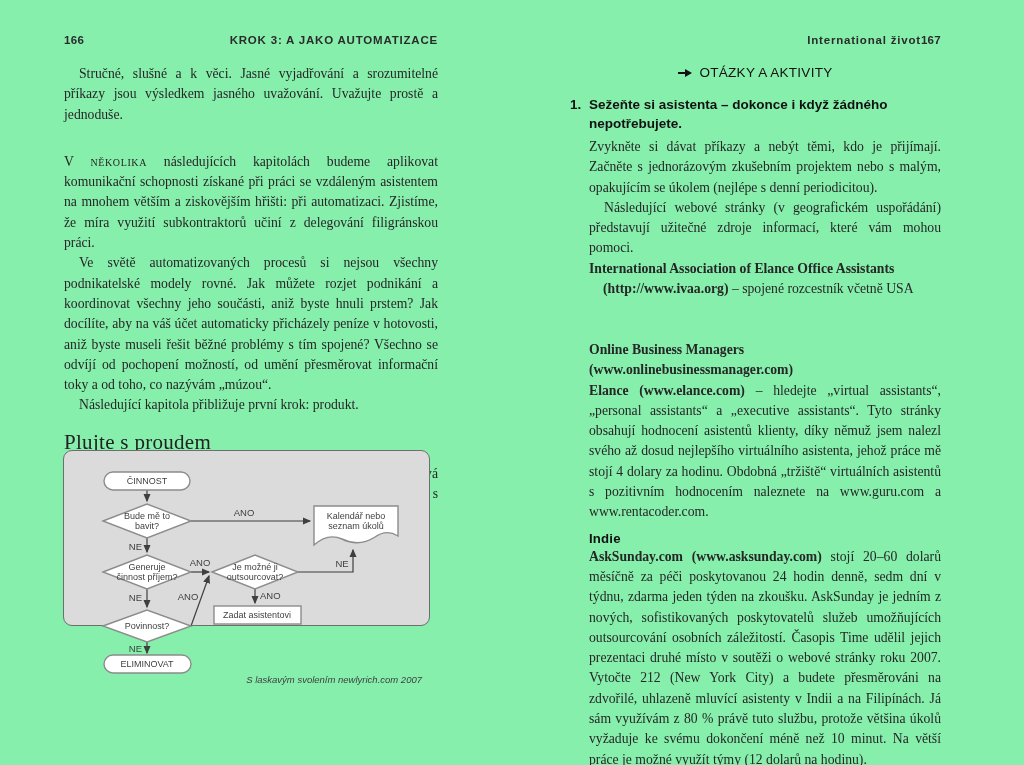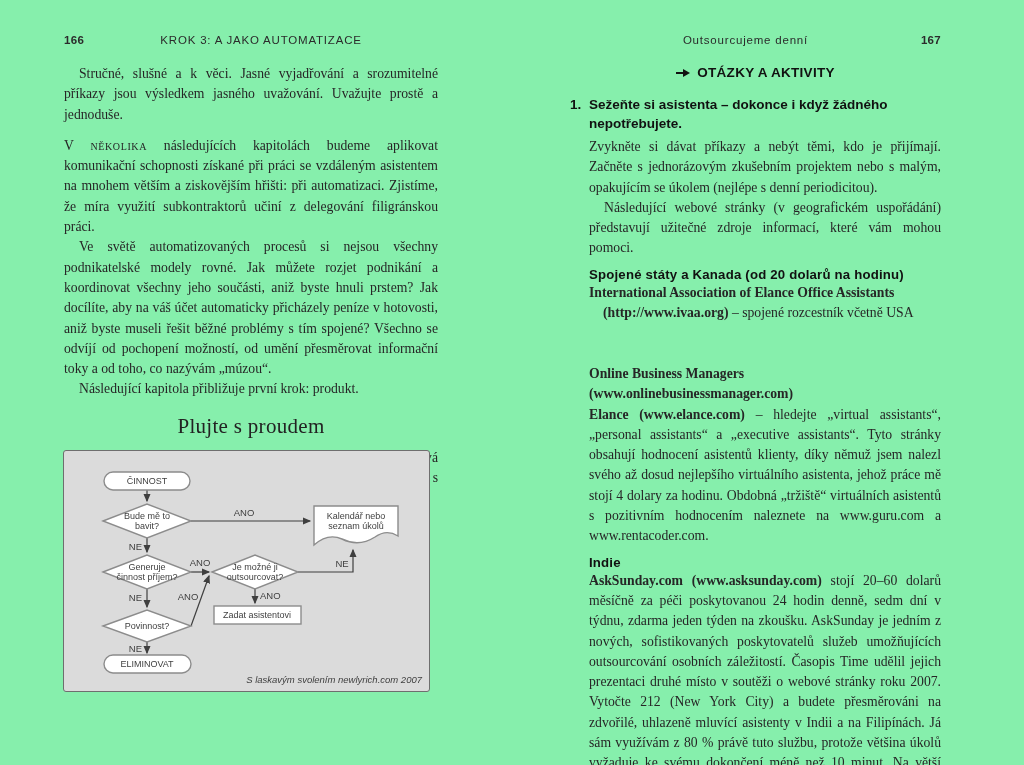--- a/index.html
+++ b/index.html
@@ -5,50 +5,50 @@
   html,body{margin:0;padding:0;background:#ffffff;}
   .canvas{position:relative;width:1024px;height:765px;background:#86efac;color:#262626;overflow:hidden;}
 
   .page{position:absolute;top:30px;}
   #left-page{left:64px;width:374px;}
   #right-page{left:570px;width:371px;}
 
   .running-head{display:flex;align-items:baseline;font-family:"Liberation Sans",sans-serif;
     font-size:11.5px;letter-spacing:0.8px;color:#2b2b2b;height:17px;margin-top:4px;}
   .rh-num{font-weight:bold;letter-spacing:0.3px;}
-  .rh-center{flex:1;text-align:center;}
+  .rh-center{flex:1;text-align:right;font-weight:bold;}
 
   .body{font-family:"Liberation Serif",serif;font-size:13.7px;line-height:20.3px;
     text-align:justify;margin:0;color:#262626;}
   .indent{text-indent:15px;}
-  .mt-gap{margin-top:11px;}
+  .mt-gap{margin-top:27px;}
   .mt-first{margin-top:13px;}
   .sc{font-variant:small-caps;letter-spacing:0.6px;}
 
   h2.section{font-family:"Liberation Serif",serif;font-weight:400;font-size:21px;
-    text-align:center;margin:14px 0 9px;letter-spacing:0.3px;color:#222;}
+    text-align:left;margin:14px 0 9px;letter-spacing:0.3px;color:#222;}
 
   .dropcap{float:left;font-size:38px;line-height:31px;padding:3px 5px 0 0;color:#222;}
 
   
-  .flowchart{position:absolute;left:63px;top:450px;width:367px;height:242px;
-    background:#dbdbdb;border:1px solid #6e6e6e;border-radius:3px;box-sizing:border-box;}
+  .flowchart{position:absolute;left:63px;top:450px;width:367px;height:176px;
+    background:#dbdbdb;border:1px solid #6e6e6e;border-radius:9px;box-sizing:border-box;}
   .flowchart svg{display:block;width:365px;height:240px;}
   .shape{fill:#ffffff;stroke:#8c8c8c;stroke-width:1.4;}
   .flow-line{stroke:#3f3f3f;stroke-width:1.2;fill:none;}
   .flowchart text{font-family:"Liberation Sans",sans-serif;fill:#3f3f3f;}
   .node-label{font-size:9px;text-anchor:middle;}
   .edge-label{font-size:9.5px;fill:#3a3a3a;}
   .anch-end{text-anchor:end;}
   .anch-mid{text-anchor:middle;}
   .fig-cap{font-style:italic;font-size:9.5px;text-anchor:end;fill:#333;}
 
   
   .qa-title{display:flex;justify-content:center;align-items:center;gap:7px;
-    font-family:"Liberation Sans",sans-serif;font-weight:bold;font-size:13.5px;
+    font-family:"Liberation Sans",sans-serif;font-weight:normal;font-size:13.5px;
     letter-spacing:0.3px;margin-top:14px;color:#111;}
   .arrow-icon{position:relative;width:14px;height:8px;display:inline-block;}
   .arrow-icon .bar{position:absolute;left:0;top:3px;width:7px;height:2px;background:#111;}
   .arrow-icon .head{position:absolute;right:0;top:0;width:0;height:0;
     border-left:7px solid #111;border-top:4px solid transparent;border-bottom:4px solid transparent;}
 
   .item{margin-top:15px;}
   .item-head{display:flex;font-family:"Liberation Sans",sans-serif;font-weight:bold;
     font-size:13.5px;line-height:19px;color:#111;}
   .num{width:19px;flex:none;}
@@ -139,42 +139,41 @@
       <text class="edge-label anch-mid" x="124" y="149">ANO</text>
       <text class="edge-label anch-end" x="78" y="150">NE</text>
       <text class="edge-label anch-end" x="78" y="201">NE</text>
 
       <text class="fig-cap" x="358" y="232">S laskavým svolením newlyrich.com 2007</text>
     </svg>
   </div>
 
   <div class="page" id="right-page">
     <div class="running-head">
-      <span class="rh-center">Outsourcujeme denní</span>
+      <span class="rh-center">International život</span>
       <span class="rh-num">167</span>
     </div>
 
     <div class="qa-title">
       <span class="arrow-icon">
           <span class="bar"></span>
           <span class="head"></span>
         </span>
       <span>OTÁZKY A AKTIVITY</span>
     </div>
 
     <div class="item">
       <div class="item-head">
         <span class="num">1.</span>
         <span class="item-title">Sežeňte si asistenta – dokonce i když žádného nepotřebujete.</span>
       </div>
       <div class="item-body">
         <p class="body">Zvykněte si dávat příkazy a nebýt těmi, kdo je přijímají. Začněte s jednorázovým zkušebním projektem nebo s malým, opakujícím se úkolem (nejlépe s denní periodicitou).</p>
         <p class="body indent">Následující webové stránky (v geografickém uspořádání) představují užitečné zdroje informací, které vám mohou pomoci.</p>
 
-        <h3 class="sub">Spojené státy a Kanada (od 20 dolarů na hodinu)</h3>
         <p class="links">
           <span class="bold">International Association of Elance Office Assistants</span><br>
           <span class="link-indent bold">(http://www.ivaa.org)</span><span> – spojené rozcestník včetně USA</span><br>
           <br>
           <br>
           <span class="bold">Online Business Managers (www.onlinebusinessmanager.com)</span>
         </p>
 
         <p class="body"><span class="bold">Elance (www.elance.com)</span><span> – hledejte „virtual assistants“, „personal assistants“ a „executive assistants“. Tyto stránky obsahují hodnocení asistentů klienty, díky němuž jsem nalezl svého až dosud nejlepšího virtuálního asistenta, jehož práce mě stojí 4 dolary za hodinu. Obdobná „tržiště“ virtuálních asistentů s pozitivním hodnocením naleznete na www.guru.com a www.rentacoder.com.</span></p>
 

